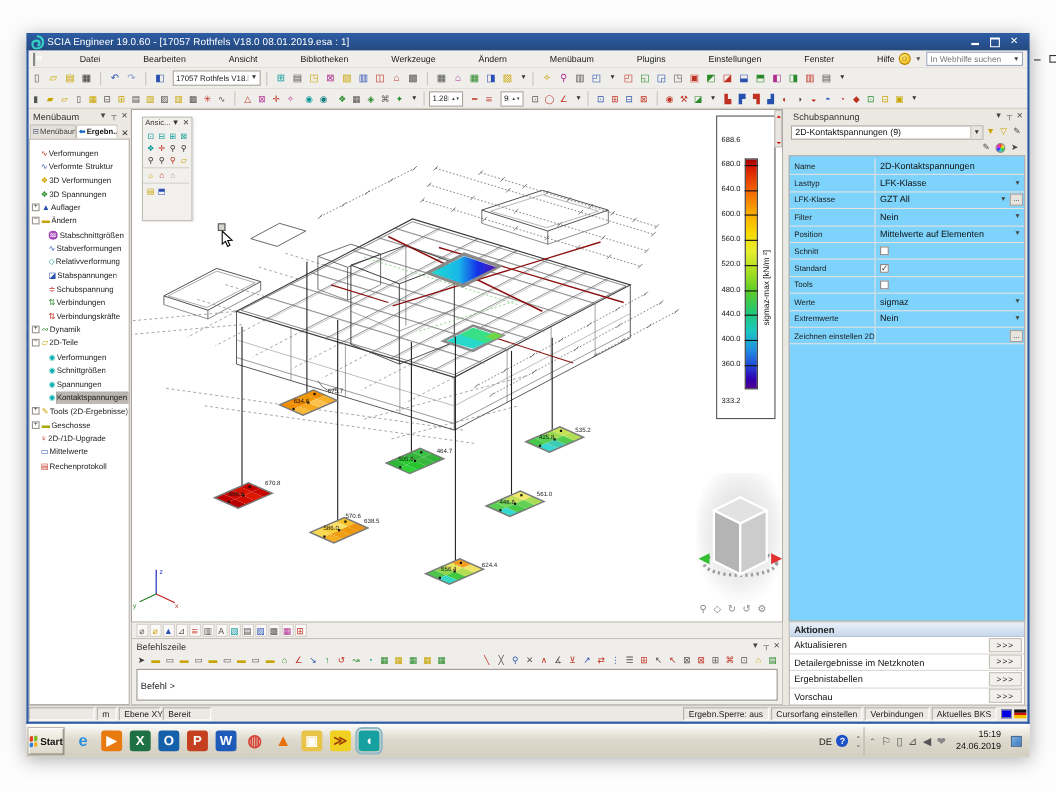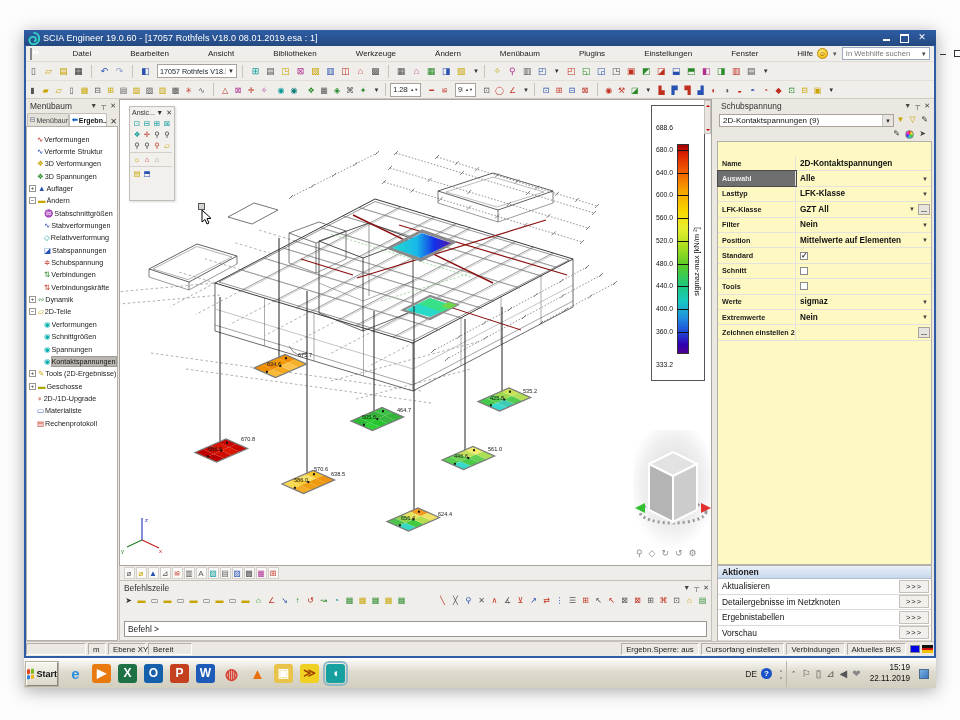--- a/index.html
+++ b/index.html
@@ -78,36 +78,36 @@
     border:1px solid #a9a49d; overflow:hidden; }
 
   .vp-toolbar { position:absolute; left:95px; top:467px; width:593px; height:14px; background:#efedea;
     border-left:1px solid #c5c0b9; border-right:1px solid #c5c0b9; display:flex; align-items:center; padding-left:3px; }
   .vp-toolbar .tb-icon { width:11px; height:12px; font-size:8px; line-height:12px; border:1px solid #d3cfc8; background:#faf9f7; margin:0 .5px; }
 
   
   .befehlszeile { position:absolute; left:95px; top:481px; width:593px; height:61px; background:#f0eeeb; border:1px solid #c5c0b9; }
   .bf-icons { display:flex; align-items:center; padding:1px 2px 0 2px; }
   .bf-icons .tb-icon { width:12px; height:12px; font-size:8px; line-height:12px; margin:0 .5px; }
-  .bf-input { position:absolute; left:4px; bottom:3px; right:4px; height:16px; background:#fff; border:1px solid #9a958e;
+  .bf-input { position:absolute; left:4px; bottom:3px; right:4px; height:29px; background:#fff; border:1px solid #9a958e;
     font-size:8.4px; color:#222; display:flex; align-items:center; padding-left:3px; }
 
   .splitter { position:absolute; left:688px; top:0; width:5px; height:542px; background:#ebe7e1; }
 
   .right-panel { position:absolute; left:693px; top:0; width:215px; height:542px; }
   .eigenschaften { position:absolute; left:0; top:0; width:215px; height:466px; }
   .prop-combo-row { height:15px; display:flex; align-items:center; padding:1px 2px 0 2px; gap:1px; }
   .prop-combo { flex:1; height:13px; background:#fff; border:1px solid #a8a29a; display:flex; align-items:center; }
   .prop-combo span { flex:1; font-size:8px; color:#111; padding-left:3px; white-space:nowrap; overflow:hidden; }
   .prop-combo i { font-style:normal; font-size:6px; color:#333; padding:0 2px; background:#e8e5e0; border-left:1px solid #cac5be; height:100%; line-height:12px; }
   .prop-tool { width:11px; height:12px; font-size:8px; line-height:12px; text-align:center; }
   .prop-icons2 { height:14px; display:flex; justify-content:flex-end; align-items:center; gap:3px; padding-right:4px; }
   .color-wheel { width:9px; height:9px; border-radius:50%;
     background:conic-gradient(#e33,#ee3,#3c3,#3cc,#33e,#e3e,#e33); border:1px solid #888; }
-  .prop-grid { position:absolute; left:0; top:42px; width:215px; height:424px; background:#fef9c3; border:1px solid #b5b0a9; padding-top:14px;font-weight:bold; }
+  .prop-grid { position:absolute; left:0; top:42px; width:215px; height:424px; background:#7dd3fc; border:1px solid #b5b0a9; padding-top:2px; }
   .prop-row { height:15.4px; display:flex; border-bottom:1px solid #e4e2de; }
   .prop-row .pl { width:78px; font-size:7.2px; color:#1a1a1a; display:flex; align-items:center; padding-left:4px;
     border-right:1px solid #e4e2de; white-space:nowrap; overflow:hidden; }
   .prop-row.sel .pl { background:#6f6f6f; color:#eee; outline:1px solid #4a4a4a; }
   .prop-row .pv { flex:1; font-size:8.2px; color:#111; display:flex; align-items:center; padding-left:4px; white-space:nowrap; overflow:hidden; }
   .prop-row .pv .val { flex:1; overflow:hidden; }
   .prop-row .pv .dd { font-size:6px; color:#444; padding-right:3px; }
   .prop-row .pv .dots { width:12px; height:11px; background:#e8e5e0; border:1px solid #a8a29a; font-size:7px; line-height:9px; text-align:center; color:#222; margin-right:1px; }
   .cb { width:8px; height:8px; border:1px solid #8a8a8a; background:#fff; position:relative; }
   .cb.on::after { content:"✓"; position:absolute; left:0; top:-2px; font-size:8px; color:#333; }
@@ -502,21 +502,21 @@
               <span class="exp">+</span>
               <span class="ic" style="color: rgb(168, 168, 0);">▬</span>
               <span class="lbl">Geschosse</span>
             </div>
             <div class="tree-item" style="padding-left: 10px;">
               <span class="ic" style="color: rgb(192, 48, 32);">♆</span>
               <span class="lbl">2D-/1D-Upgrade</span>
             </div>
             <div class="tree-item" style="padding-left: 10px;">
               <span class="ic" style="color: rgb(40, 80, 176);">▭</span>
-              <span class="lbl">Materialiste</span>
+              <span class="lbl">Mittelwerte</span>
             </div>
             <div class="tree-item" style="padding-left: 10px;">
               <span class="ic" style="color: rgb(192, 48, 32);">▤</span>
               <span class="lbl">Rechenprotokoll</span>
             </div>
           </div>
     </div>
 
     <div class="viewport">
       <svg id="model-svg" width="593" height="467" viewBox="0 0 593 467">
@@ -1014,27 +1014,20 @@
           <span class="color-wheel"></span>
           <span class="prop-tool g-dark">➤</span>
         </div>
         <div class="prop-grid" id="prop-grid">
               <div class="prop-row">
                 <span class="pl">Name</span>
                 <span class="pv">
                   <span class="val">2D-Kontaktspannungen</span>
                 </span>
               </div>
-              <div class="prop-row sel">
-                <span class="pl">Auswahl</span>
-                <span class="pv">
-                  <span class="val">Alle</span>
-                  <span class="dd">▼</span>
-                </span>
-              </div>
               <div class="prop-row">
                 <span class="pl">Lasttyp</span>
                 <span class="pv">
                   <span class="val">LFK-Klasse</span>
                   <span class="dd">▼</span>
                 </span>
               </div>
               <div class="prop-row">
                 <span class="pl">LFK-Klasse</span>
                 <span class="pv">
@@ -1051,29 +1044,29 @@
                 </span>
               </div>
               <div class="prop-row">
                 <span class="pl">Position</span>
                 <span class="pv">
                   <span class="val">Mittelwerte auf Elementen</span>
                   <span class="dd">▼</span>
                 </span>
               </div>
               <div class="prop-row">
+                <span class="pl">Schnitt</span>
+                <span class="pv">
+                  <span class="cb"></span>
+                </span>
+              </div>
+              <div class="prop-row">
                 <span class="pl">Standard</span>
                 <span class="pv">
                   <span class="cb on"></span>
-                </span>
-              </div>
-              <div class="prop-row">
-                <span class="pl">Schnitt</span>
-                <span class="pv">
-                  <span class="cb"></span>
                 </span>
               </div>
               <div class="prop-row">
                 <span class="pl">Tools</span>
                 <span class="pv">
                   <span class="cb"></span>
                 </span>
               </div>
               <div class="prop-row">
                 <span class="pl">Werte</span>
@@ -1171,21 +1164,21 @@
       <span style="font-size:6px;color:#555;padding:0 3px;">∘<br>∘</span>
       <span class="tray-well">
         <span class="tray-g" style="font-size:7px;">⌃</span>
         <span class="tray-g">⚐</span>
         <span class="tray-g">▯</span>
         <span class="tray-g">⊿</span>
         <span class="tray-g">◀</span>
         <span class="tray-g" style="color:#888;">❤</span>
         <span class="tray-clock">
           <span>15:19</span><br>
-          <span>22.11.2019</span>
+          <span>24.06.2019</span>
         </span>
         <span class="show-desk"></span>
       </span>
     </div>
   </div>
 
 </div>
 </div>
 
 </body></html>

